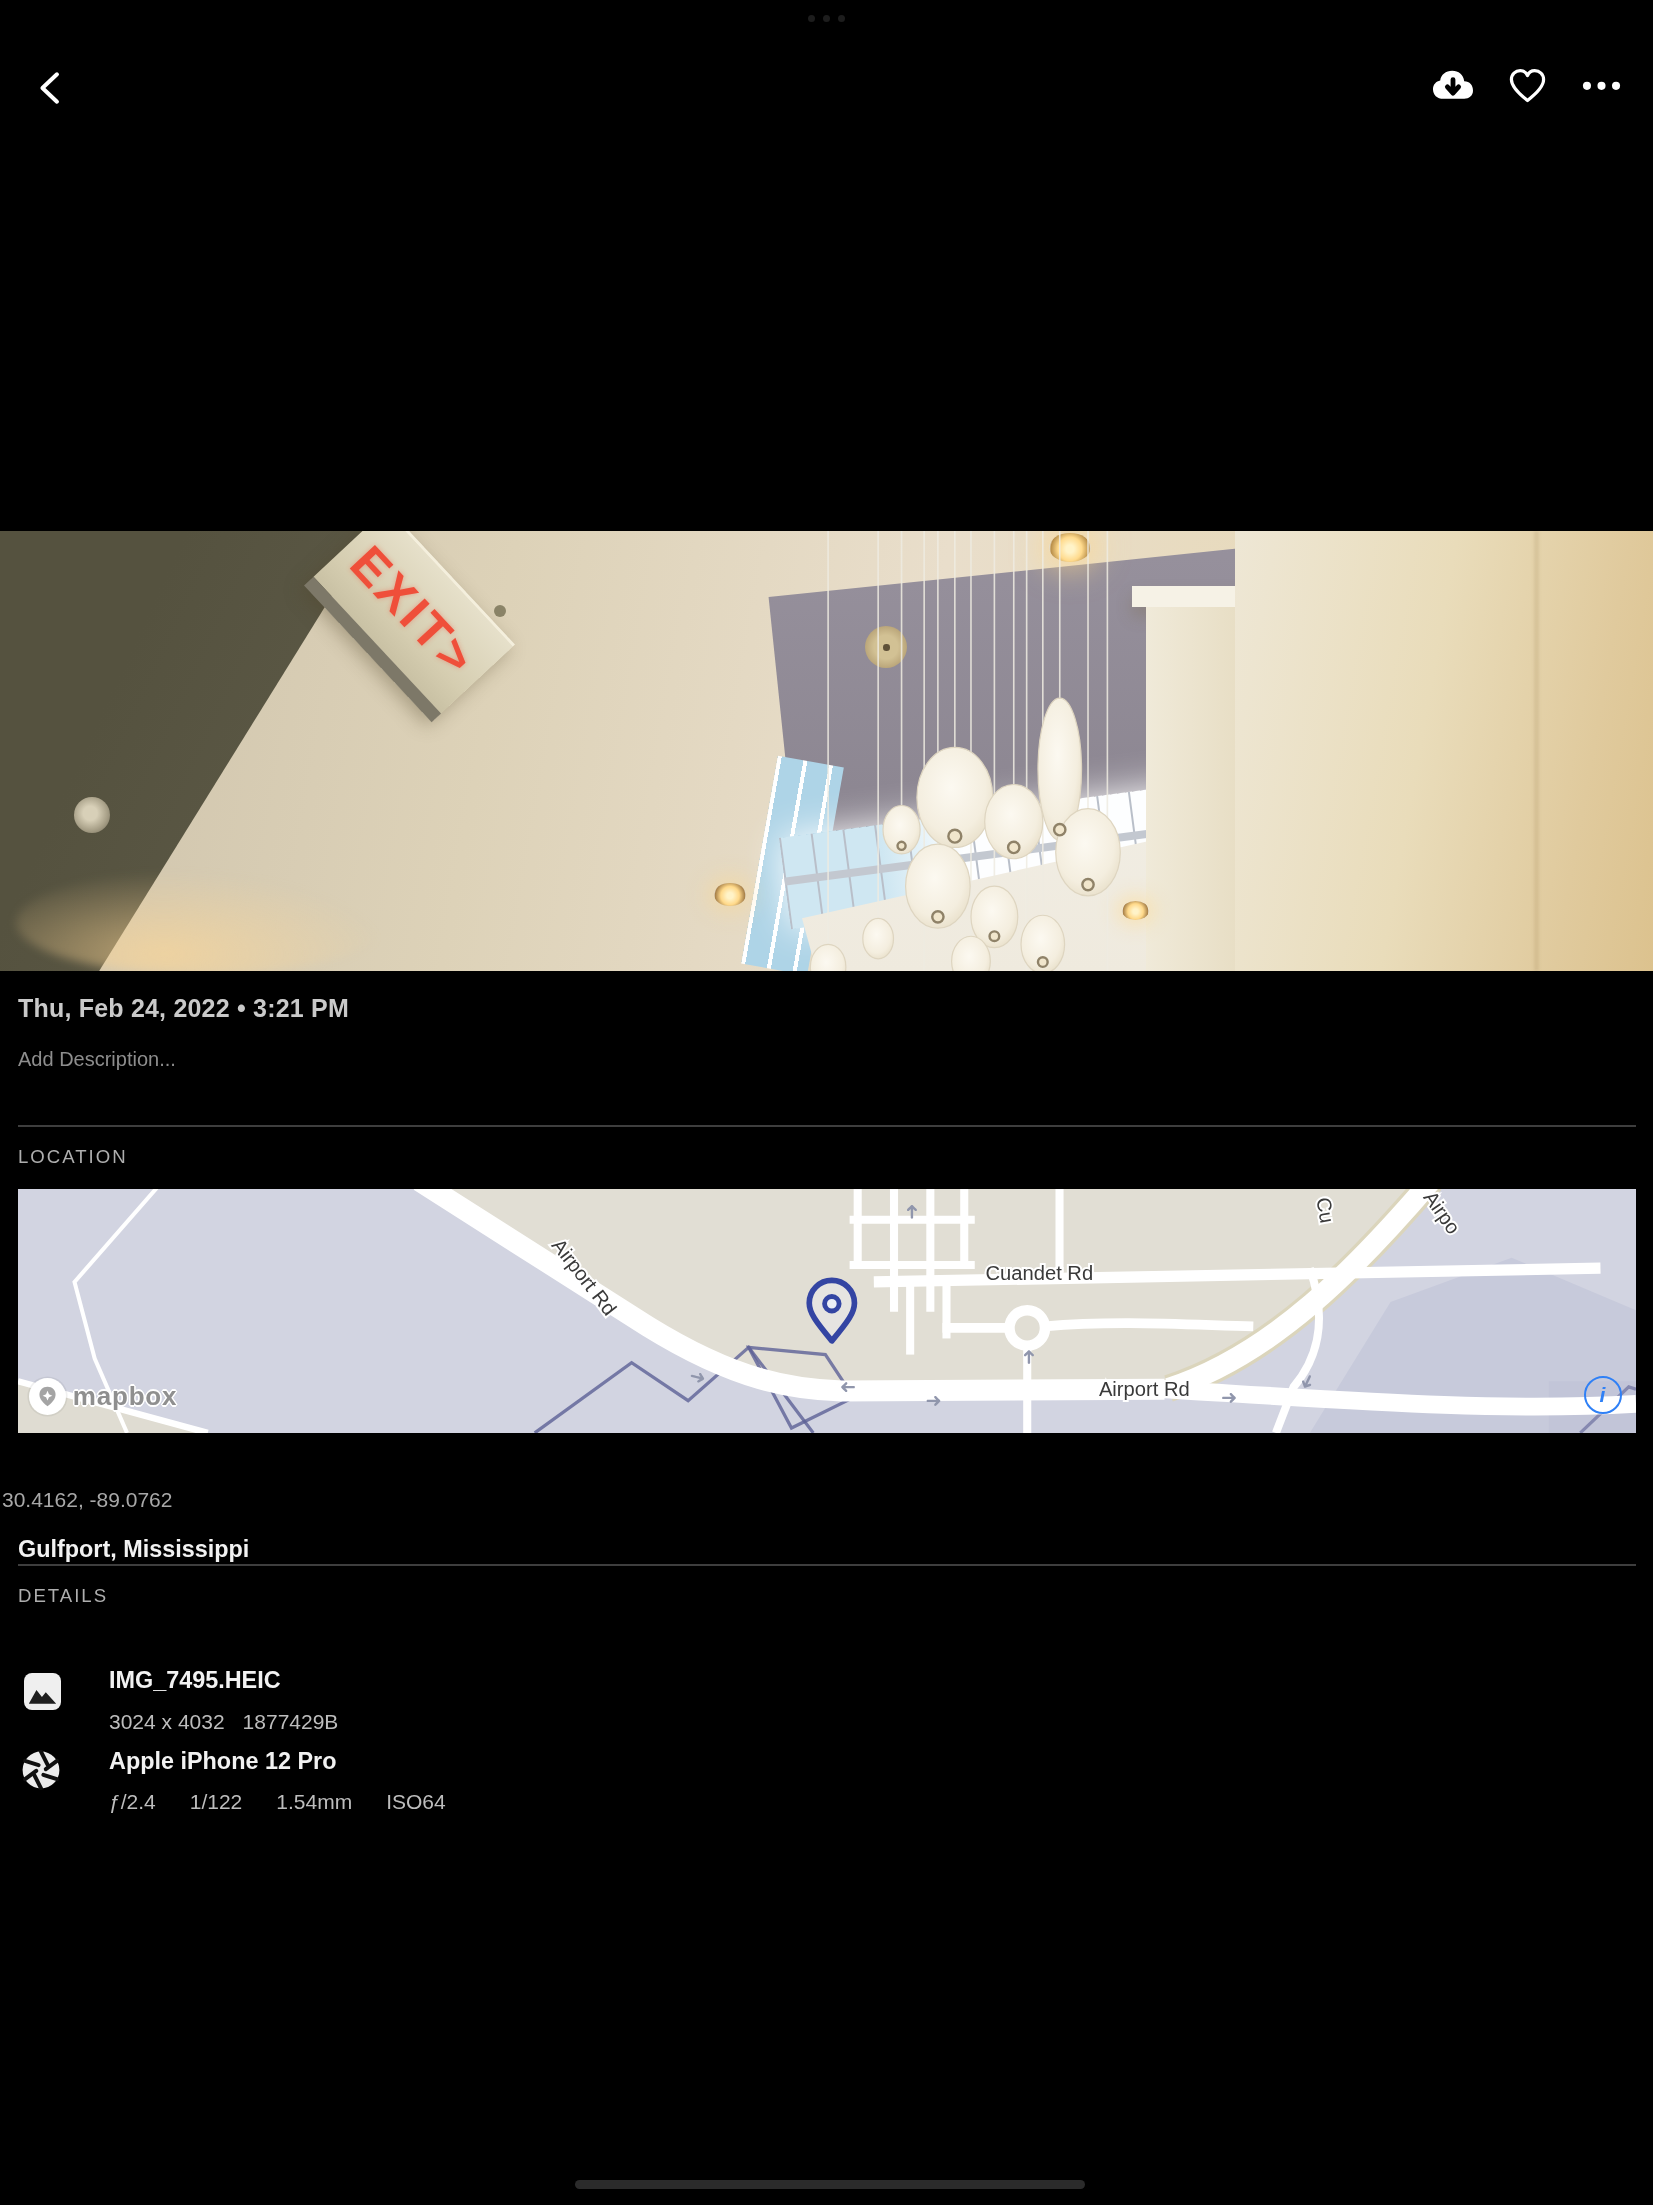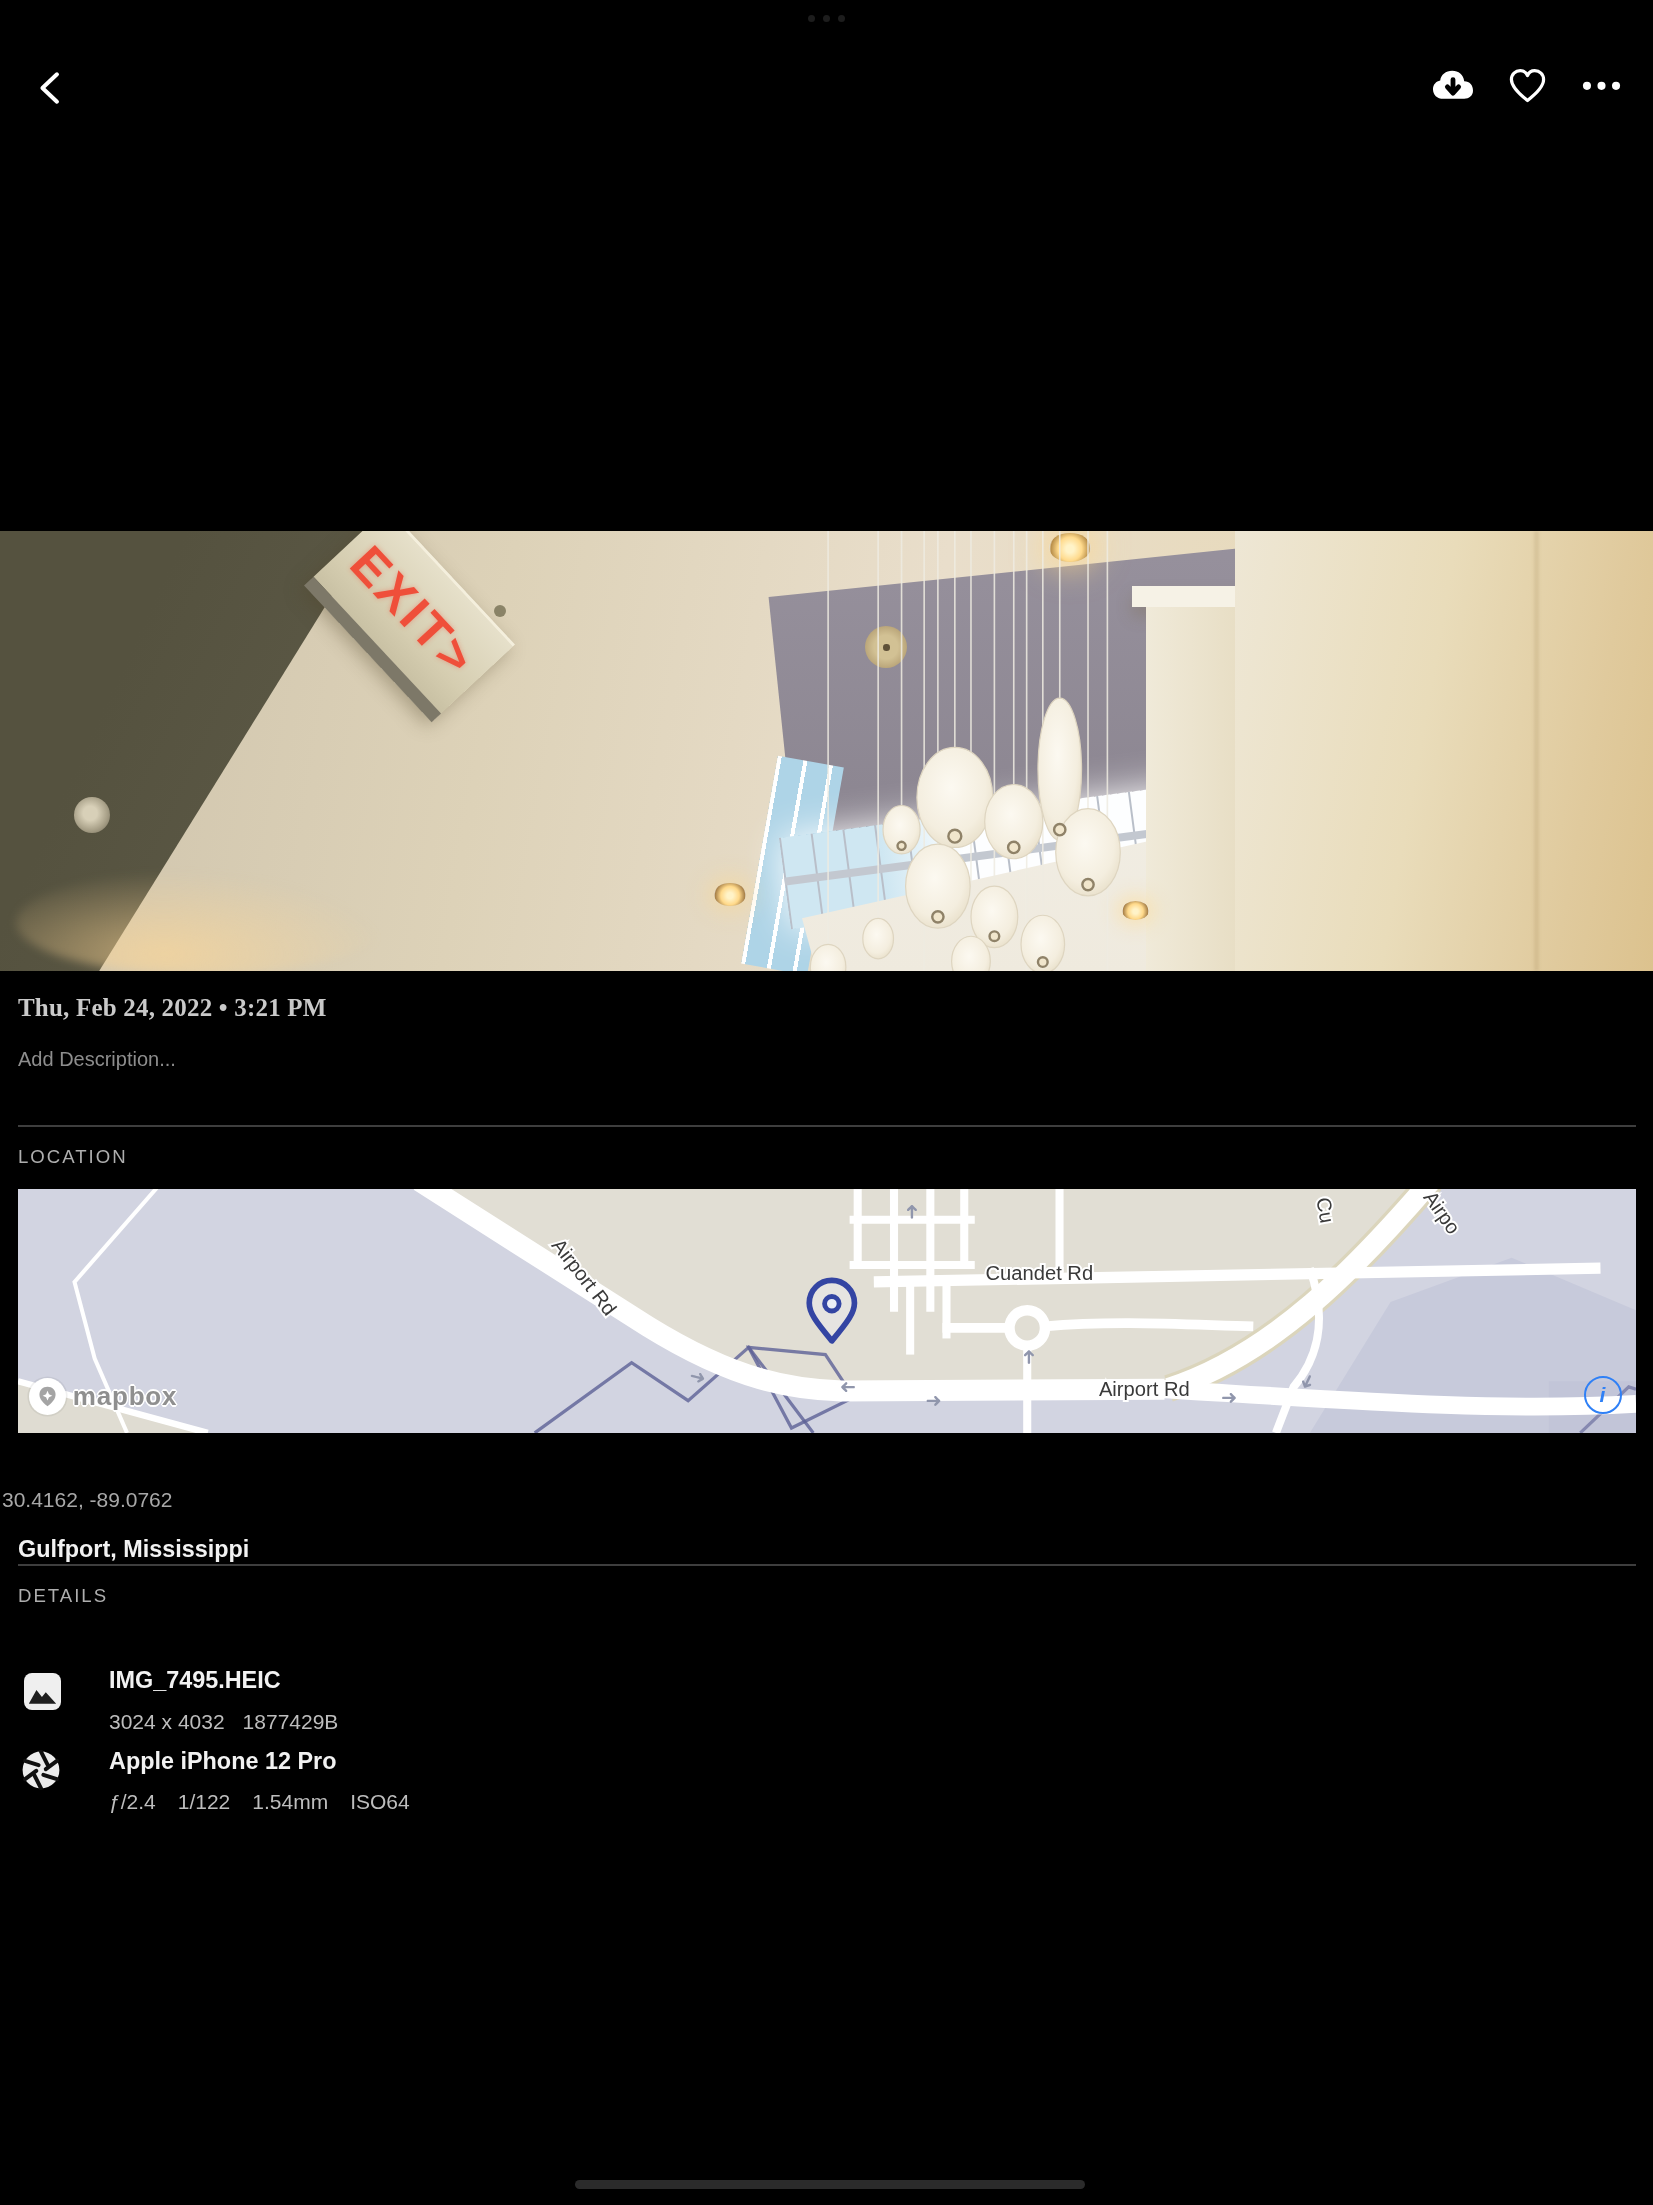--- a/index.html
+++ b/index.html
@@ -63,21 +63,21 @@
   #light-b{left:714px;top:352px;width:32px;height:22.6px;
       background:radial-gradient(circle at 50% 55%,#fff3c8 15%,#ffd98a 45%,#a9824a 72%,rgba(185,143,74,0) 78%);
       box-shadow:0 0 21px 6.5px rgba(255,217,140,.45);}
   #light-c{left:1122px;top:370px;width:27.4px;height:19.4px;
       background:radial-gradient(circle at 50% 55%,#fff3c8 15%,#ffd98a 45%,#a9824a 72%,rgba(185,143,74,0) 78%);
       box-shadow:0 0 18px 6.5px rgba(255,217,140,.45);}
   #glow-bl{left:16px;top:339px;width:371px;height:105px;border-radius:50%;
       background:radial-gradient(ellipse at 40% 80%,rgba(255,216,150,.6),rgba(255,216,150,0) 70%);filter:blur(4.8px);}
 
   
-  .datefmt{color:#c9c9c9;font-size:25px;font-weight:600;letter-spacing:0.2px;font-family:Liberation Serif, serif;}
+  .datefmt{color:#c9c9c9;font-size:25px;font-weight:600;letter-spacing:0.2px;}
   .descfmt{color:#8d8d8d;font-size:20px;}
   .divider{height:1.6px;background:#3e3e3e;width:1618px;left:18px;}
   .sectionlbl{color:#aeaeae;font-size:18.6px;letter-spacing:2px;font-weight:500;}
 
   
   #map{top:1189px;left:18px;width:1618px;height:244px;background:#d2d4e1;overflow:hidden;cursor:pointer;}
   .maplabel{fill:#3a3a3a;font-size:25px;font-weight:500;stroke:#ffffff;stroke-width:5px;paint-order:stroke;
       font-family:"Liberation Sans",sans-serif;}
   .maparrow{fill:#9096ac;font-size:24px;font-family:"Liberation Sans",sans-serif;}
   #mapbox-logo{left:11.3px;bottom:18px;display:flex;align-items:center;gap:6.5px;}
@@ -313,21 +313,21 @@
       <line x1="25" y1="2" x2="33" y2="18"></line>
       <line x1="44.9" y1="13.5" x2="31" y2="24"></line>
       <line x1="44.9" y1="36.5" x2="28" y2="31"></line>
       <line x1="25" y1="48" x2="17" y2="32"></line>
       <line x1="5.1" y1="36.5" x2="19" y2="26"></line>
       <line x1="5.1" y1="13.5" x2="22" y2="19"></line>
     </g>
   </svg>
 </div>
 <div class="abs rowtitle" style="left:109px;top:1748px;">Apple iPhone 12 Pro</div>
-<div class="abs rowsub" style="left:109px;top:1790px;gap:22px;">
+<div class="abs rowsub" style="left:109px;top:1790px;gap:34px;">
   <span>ƒ/2.4</span>
   <span>1/122</span>
   <span>1.54mm</span>
   <span>ISO64</span>
 </div>
 
 <div id="home-indicator" class="abs"></div>
 
 
 </body></html>

